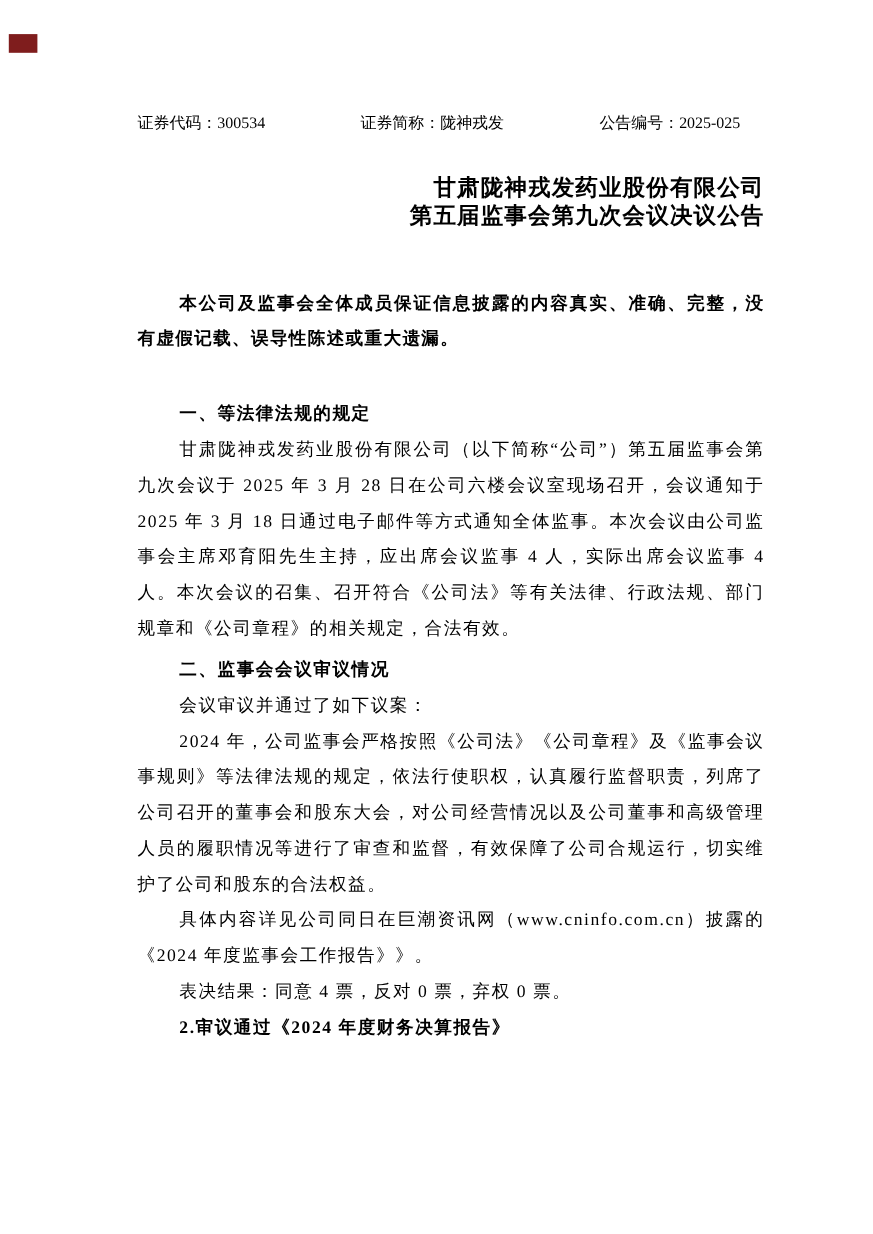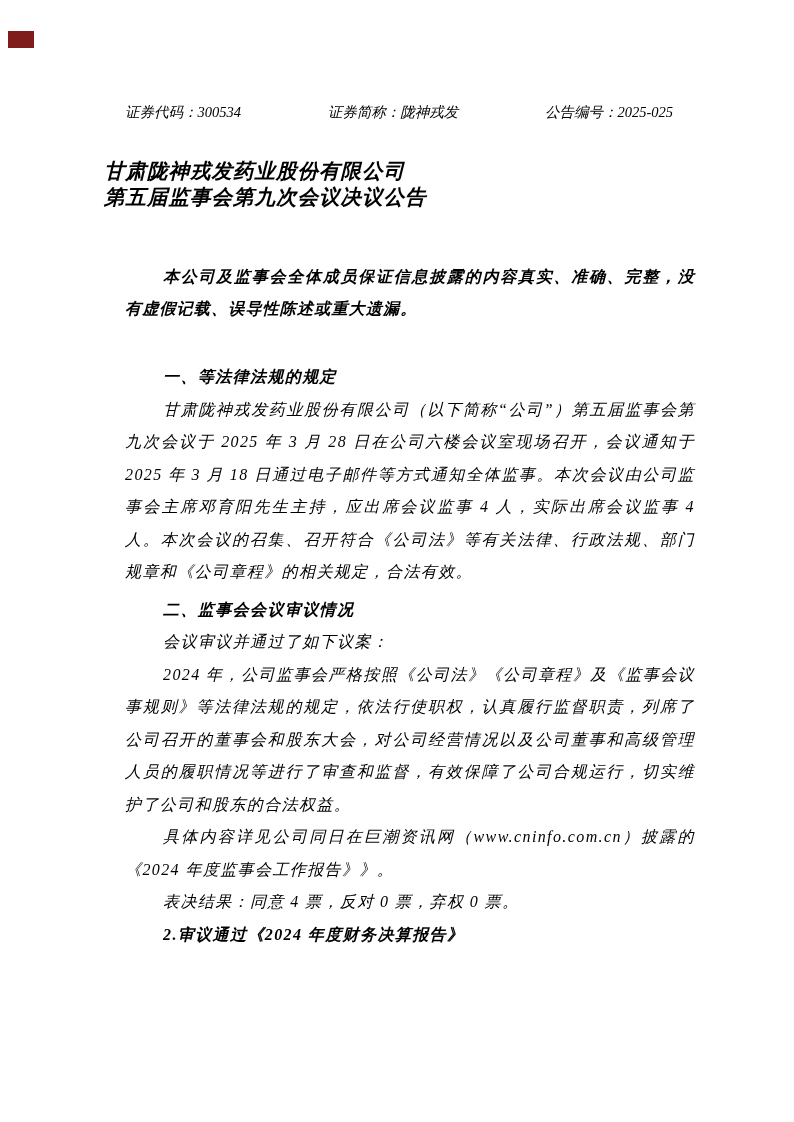--- a/index.html
+++ b/index.html
@@ -10,41 +10,40 @@
   .page {
     position: relative;
     width: 794px;
     height: 1122px;
     box-sizing: border-box;
     background: #ffffff;
     color: #000000;
     padding: 103px 99px 4px 104px;
     font-family: "Liberation Serif", "DejaVu Serif", serif;
     overflow: hidden;
-    font-style: italic;
   }
   .corner-mark {
     position: absolute;
     left: 8px;
     top: 31px;
     width: 26px;
     height: 17px;
     background: #7f1d1d;
   }
   .doc-header {
     display: flex;
     justify-content: space-between;
     align-items: baseline;
     font-size: 14.5px;
     line-height: 18px;
     padding: 0 22px 0 21px;
   }
   .title {
     margin: 0;
-    text-align: left;
+    text-align: right;
     font-weight: bold;
     font-size: 20.5px;
     line-height: 26px;
     letter-spacing: 1px;
   }
   .title-1 { margin-top: 37px; }
   .title-2 { }
   p {
     margin: 0;
     font-size: 16px;

